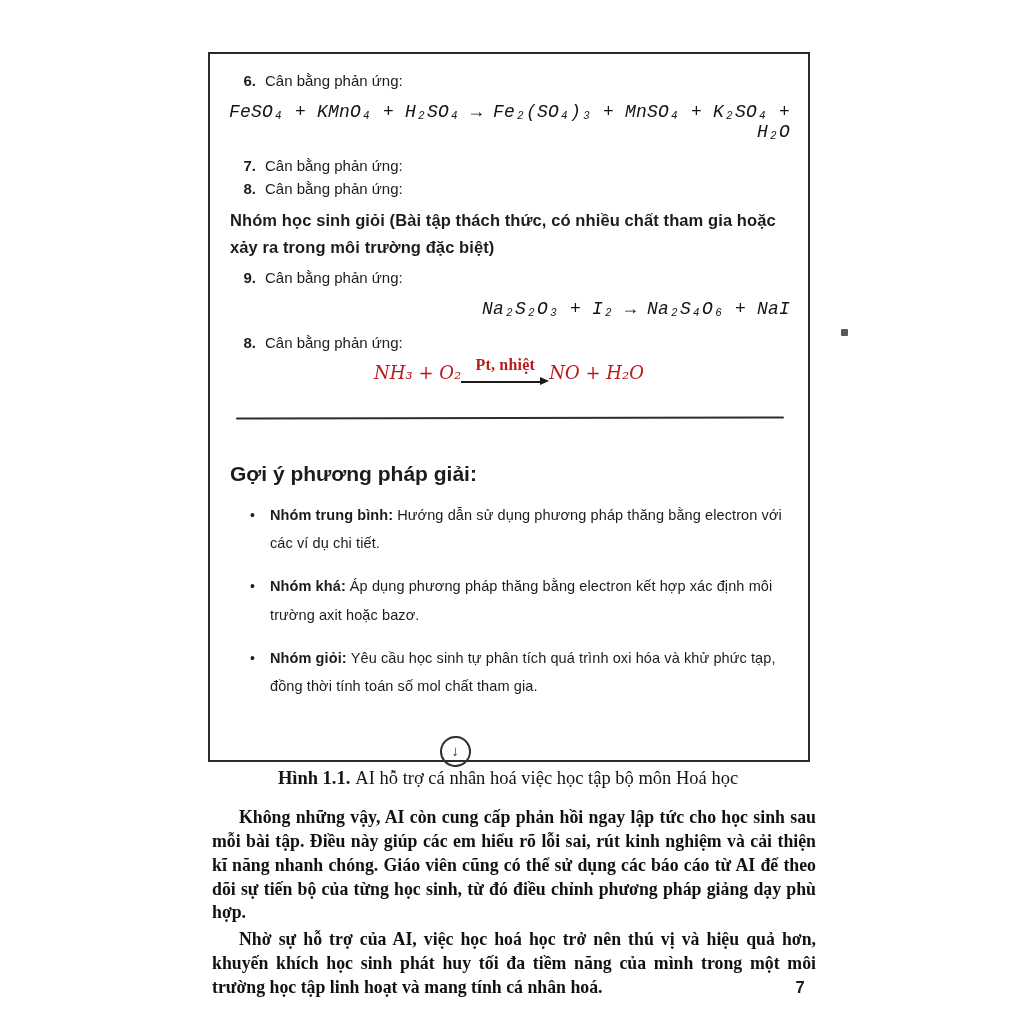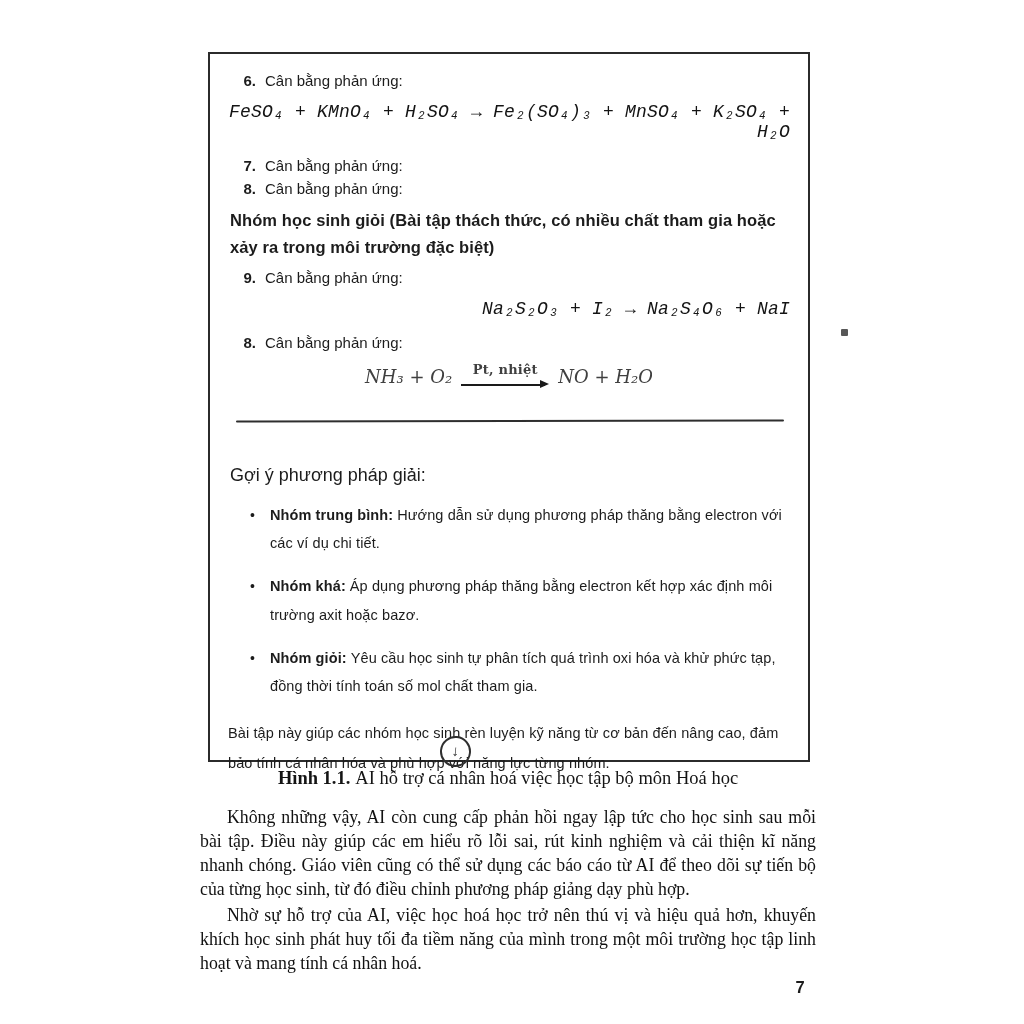--- a/index.html
+++ b/index.html
@@ -14,37 +14,37 @@
   .ex-row{display:flex;align-items:baseline;margin-top:6px;}
   .ex-num{width:28px;text-align:right;font-weight:bold;font-size:15px;flex:0 0 auto;}
   .ex-label{font-weight:normal;font-size:15px;margin-left:9px;}
 
   .equation{text-align:right;font-family:Liberation Mono, monospace;font-style:italic;
     font-size:18px;letter-spacing:.2px;margin:13px 0 15px 0;color:#141414;}
 
   .group-heading{font-weight:bold;font-size:16.5px;line-height:1.62;
     margin:10px 0 9px 2px;letter-spacing:.1px;}
 
-  .eq10{display:flex;justify-content:center;align-items:center;gap:9px;
+  .eq10{display:flex;justify-content:center;align-items:center;
     font-family:"DejaVu Serif",serif;font-style:italic;font-size:18px;
-    margin:12px 0 10px 0;color:#404040;}
+    margin:6px 0 10px 0;color:#b91c1c;}
   .rxn-wrap{display:inline-flex;flex-direction:column;align-items:center;}
-  .rxn-cond{font-style:normal;font-weight:bold;font-size:13px;line-height:1;
-    margin-bottom:3px;letter-spacing:.2px;}
+  .rxn-cond{font-style:normal;font-weight:bold;font-size:16px;line-height:1;
+    margin-bottom:3px;letter-spacing:.2px;font-family:Liberation Serif, serif;}
   .rxn-arrow{position:relative;display:block;width:88px;height:11px;}
   .rxn-arrow::before{content:"";position:absolute;left:0;right:4px;top:4.6px;
     height:1.8px;background:#1a1a1a;}
   .rxn-arrow::after{content:"";position:absolute;right:0;top:1px;width:0;height:0;
     border-left:9px solid #1a1a1a;border-top:4.6px solid transparent;
     border-bottom:4.6px solid transparent;}
 
   .divider{height:2.4px;background:#2e2e2e;border-radius:2px;
     margin:30px 6px 0 8px;transform:rotate(-.12deg);}
 
-  .hint-heading{font-weight:normal;font-size:18px;margin:42px 0 4px 2px;}
+  .hint-heading{font-weight:bold;font-size:21px;margin:42px 0 4px 2px;}
 
   .hint-list{list-style:none;margin:8px 0 0 0;padding:0;}
   .hint-list li{position:relative;padding-left:42px;margin-top:15px;
     font-size:14.5px;line-height:1.95;letter-spacing:.1px;}
   .hint-list li .bullet-dot{position:absolute;left:22px;top:1px;font-size:14px;}
   .hint-lead{font-weight:bold;}
   .hint-text{margin-left:4px;}
 
   .closing{position:relative;font-size:14.5px;line-height:2.05;
     margin:19px 0 0 0;letter-spacing:.1px;}
@@ -56,21 +56,21 @@
   
   .fig-caption{position:absolute;left:200px;top:768px;width:616px;
     text-align:center;font-family:"Liberation Serif",serif;
     font-size:18.5px;color:#141414;}
   .fig-caption .cap-label{font-weight:bold;}
   .fig-caption .cap-text{margin-left:5px;}
 
   .body-text{position:absolute;left:200px;top:806px;width:616px;
     font-family:"Liberation Serif",serif;font-size:17.8px;line-height:1.34;
     text-align:justify;color:#111;}
-  .body-text p{margin:0 0 3px 0;text-indent:27px;}
+  .body-text p{margin:0 0 3px 12px;text-indent:27px;font-weight:bold;}
 
   .page-number{position:absolute;left:780px;top:978px;width:40px;
     text-align:center;font-weight:bold;font-size:16.5px;}
 
   .artifact-dot{position:absolute;left:841px;top:329px;width:7px;height:7px;
     background:#3a3a3a;border-radius:1px;opacity:.85;}
 </style>
 </head>
 <body>
 
@@ -123,21 +123,20 @@
     </li>
     <li>
       <span class="bullet-dot">•</span><span class="hint-lead">Nhóm khá:</span><span class="hint-text">Áp dụng phương pháp thăng bằng electron kết hợp xác định môi trường axit hoặc bazơ.</span>
     </li>
     <li>
       <span class="bullet-dot">•</span><span class="hint-lead">Nhóm giỏi:</span><span class="hint-text">Yêu cầu học sinh tự phân tích quá trình oxi hóa và khử phức tạp, đồng thời tính toán số mol chất tham gia.</span>
     </li>
   </ul>
 
   <p class="closing">
-    <span>Bài tập này giúp các nhóm học sinh rèn luyện kỹ năng từ cơ bản đến nâng cao, đảm bảo tính cá nhân hóa và phù hợp với năng lực từng nhóm.</span>
     <span class="scroll-badge">
       <span>↓</span>
     </span>
   </p>
 </div>
 
 <div class="artifact-dot"></div>
 
 <div class="fig-caption">
   <span class="cap-label">Hình 1.1.</span><span class="cap-text">AI hỗ trợ cá nhân hoá việc học tập bộ môn Hoá học</span>

